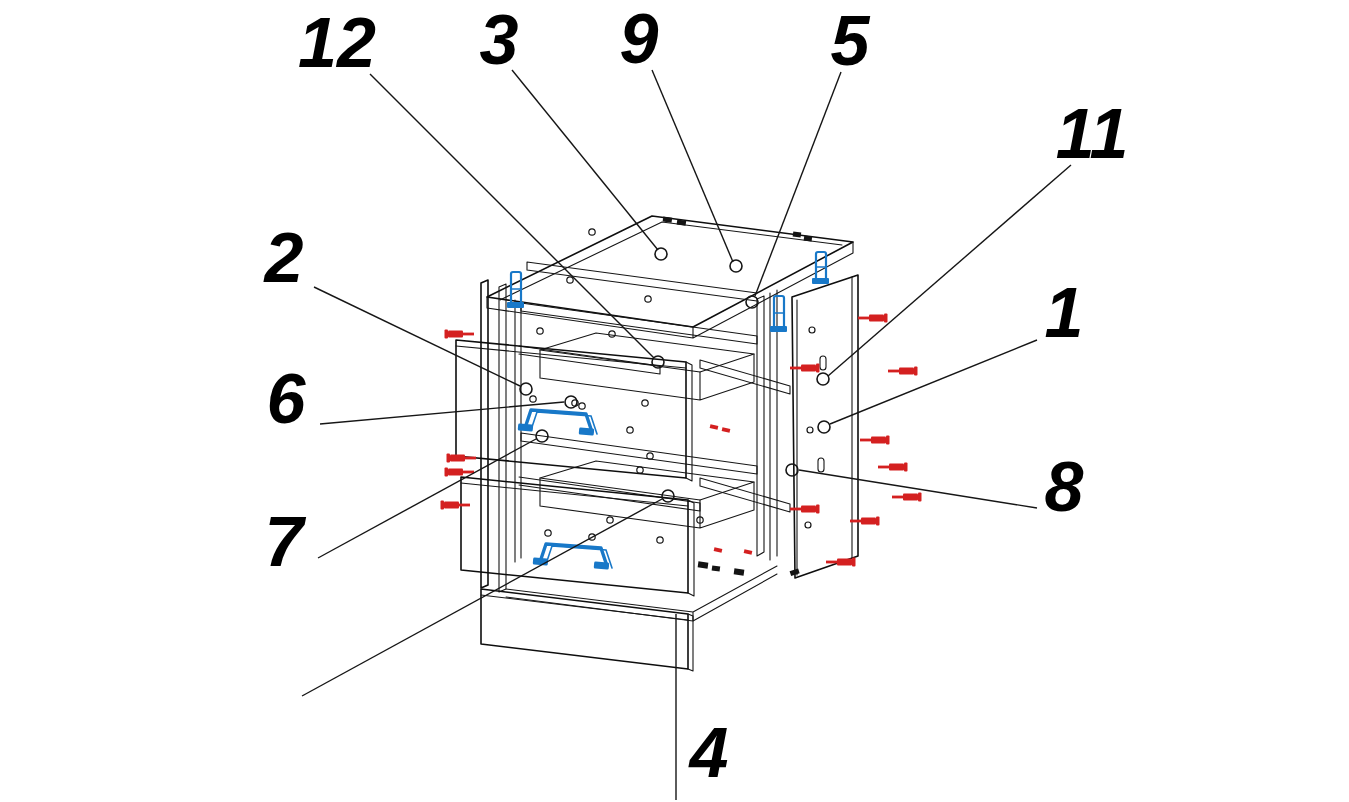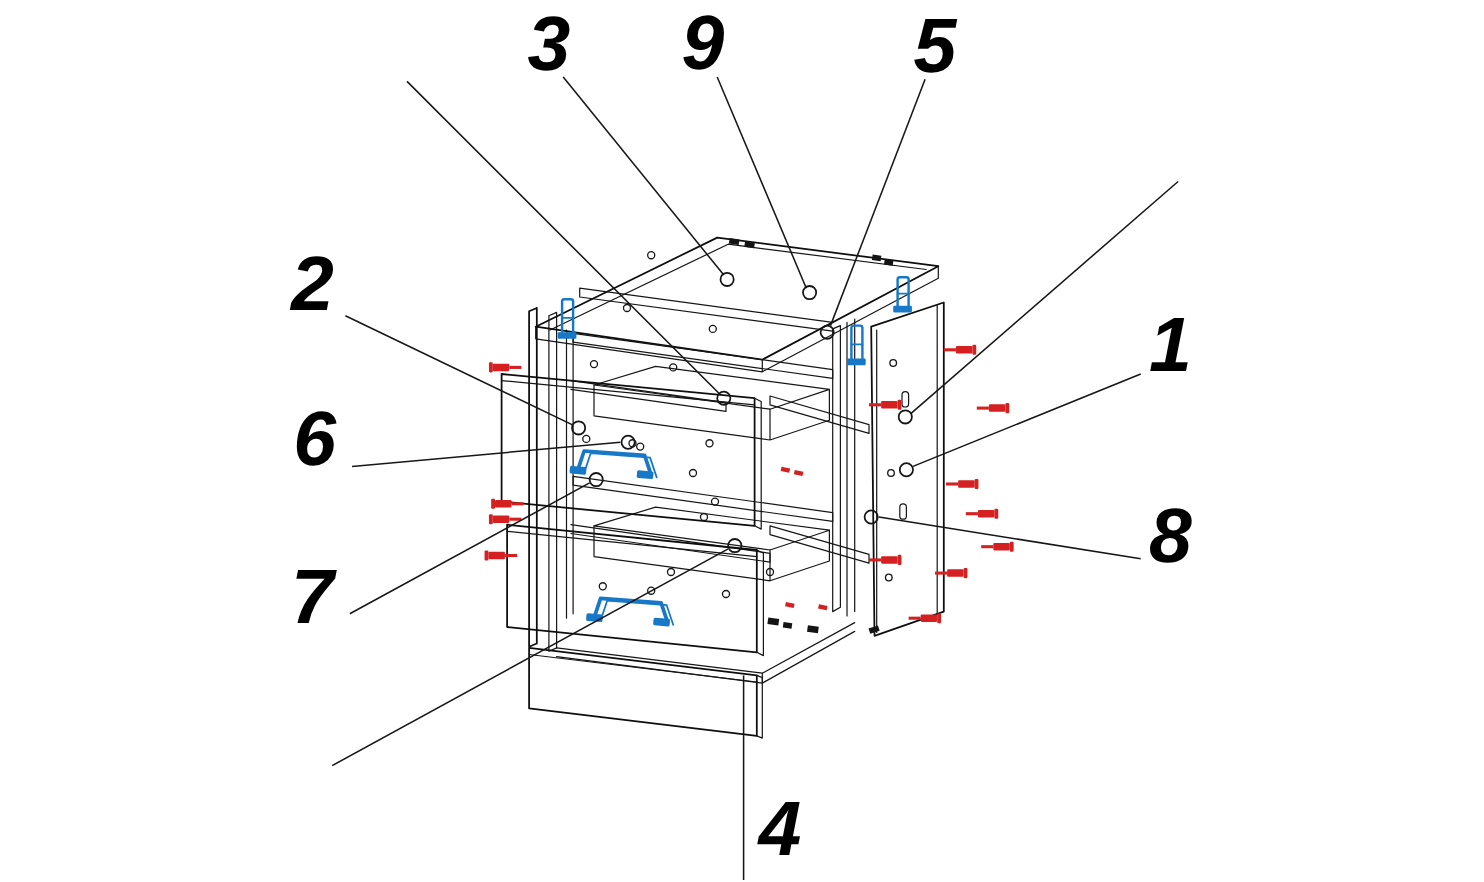--- a/index.html
+++ b/index.html
@@ -236,23 +236,25 @@
       <line class="leader" x1="318" y1="558" x2="536" y2="439"></line>
       <circle class="term" cx="542" cy="436" r="6"></circle>
 
       <line class="leader" x1="302" y1="696" x2="662" y2="499"></line>
       <circle class="term" cx="668" cy="496" r="6"></circle>
 
       <line class="leader" x1="676" y1="800" x2="676" y2="614"></line>
     </g>
   </svg>
 
+  <div class="callout" style="left:337px; top:43px">12</div>
   <div class="callout" style="left:499px; top:40px">3</div>
   <div class="callout" style="left:639px; top:39px">9</div>
   <div class="callout" style="left:850px; top:41px">5</div>
+  <div class="callout" style="left:1092px; top:134px">11</div>
   <div class="callout" style="left:284px; top:258px">2</div>
   <div class="callout" style="left:1064px; top:313px">1</div>
   <div class="callout" style="left:286px; top:399px">6</div>
   <div class="callout" style="left:1064px; top:487px">8</div>
   <div class="callout" style="left:284px; top:542px">7</div>
   <div class="callout" style="left:709px; top:753px">4</div>
 
 </div>
 
 </body></html>

